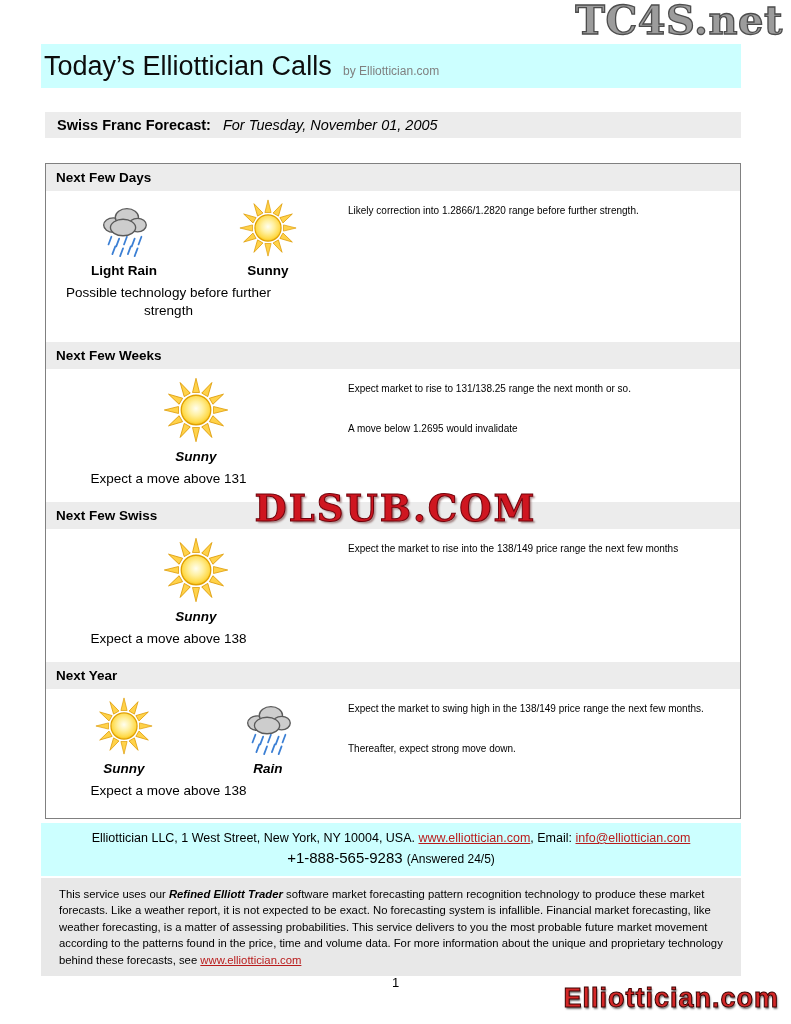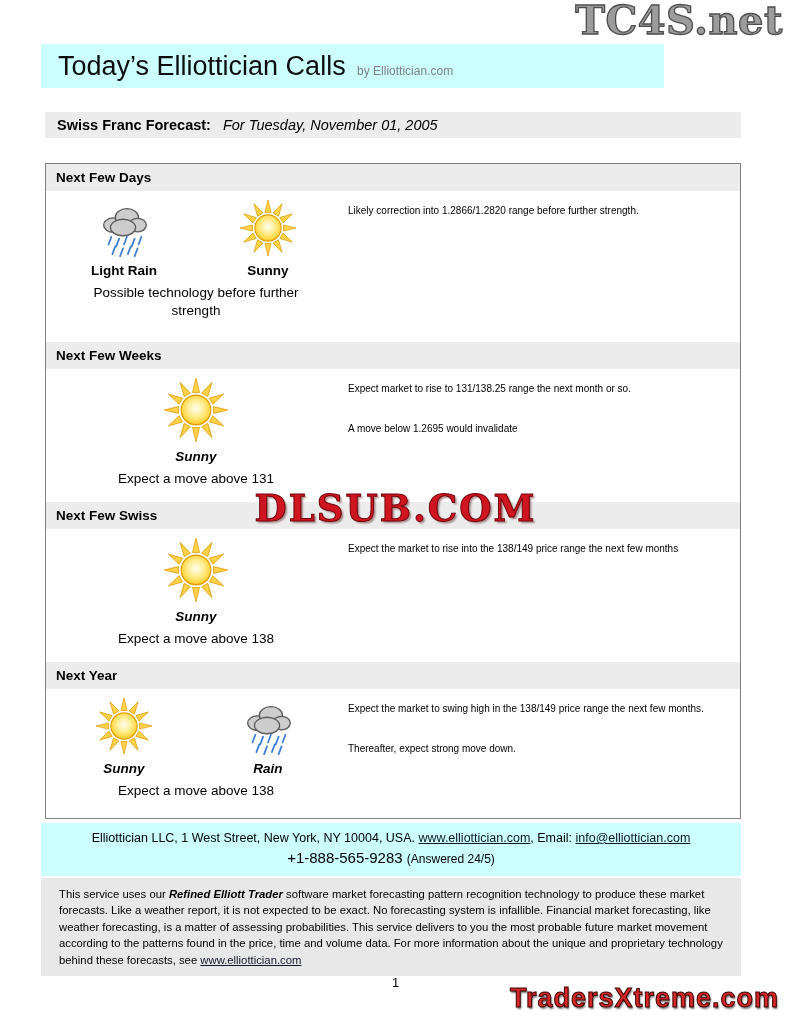--- a/index.html
+++ b/index.html
@@ -9,56 +9,56 @@
   
   .wm-top{position:absolute;top:-4px;right:8px;font-family:"DejaVu Serif",serif;font-weight:bold;
           font-size:40px;color:#9c9c9c;-webkit-text-stroke:1.3px #4d4d4d;letter-spacing:0.5px;z-index:6;}
   .wm-mid{position:absolute;top:486px;left:50%;transform:translateX(-50%);font-family:"DejaVu Serif",serif;
           font-weight:bold;font-size:37px;color:#cf1620;-webkit-text-stroke:1px #70000a;letter-spacing:2px;
           text-shadow:2px 2px 2px rgba(70,0,0,.45);z-index:5;white-space:nowrap;}
   .wm-bottom{position:absolute;top:983px;right:12px;font-weight:bold;font-size:27px;color:#d42828;
           -webkit-text-stroke:1px #3a0000;text-shadow:1px 2px 2px rgba(0,0,0,.55);letter-spacing:1px;z-index:6;white-space:nowrap;}
 
   
-  .header-bar{position:absolute;top:44px;left:41px;width:623px;height:44px;background:#ccffff;
-          box-sizing:border-box;padding-left:17px;line-height:44px;white-space:nowrap;}
+  .header-bar{position:absolute;top:44px;left:41px;width:700px;height:44px;background:#ccffff;
+          box-sizing:border-box;padding-left:3px;line-height:44px;white-space:nowrap;}
   .header-title{font-size:27px;color:#0d0d0d;}
   .header-byline{font-size:12px;color:#808080;margin-left:7px;}
 
   
   .forecast-bar{position:absolute;top:112px;left:45px;width:696px;height:26px;background:#ececec;
           box-sizing:border-box;display:flex;align-items:center;padding-left:12px;font-size:14.5px;}
   .fb-label{font-weight:bold;}
   .fb-date{font-style:italic;margin-left:12px;}
 
   
   .main-box{position:absolute;top:163px;left:45px;width:696px;height:656px;border:1px solid #808080;
           box-sizing:border-box;background:#fff;}
   .section-header{height:27px;background:#ececec;font-weight:bold;font-size:13.5px;line-height:27px;
           padding-left:10px;box-sizing:border-box;}
   .section-body{display:flex;box-sizing:border-box;overflow:hidden;}
   .sb-1{height:151px;} .sb-2{height:133px;} .sb-3{height:133px;} .sb-4{height:127px;}
-  .body-left{flex:0 0 300px;width:300px;display:flex;flex-direction:column;align-items:center;
+  .body-left{flex:0 0 300px;width:300px;display:flex;flex-direction:column;
           padding-top:6px;box-sizing:border-box;}
   .icons-row{display:flex;justify-content:center;gap:26px;}
   .icon-block{display:flex;flex-direction:column;align-items:center;width:118px;}
   .wicon{width:74px;height:62px;}
   .wicon-lg{width:70px;height:70px;}
   .icon-label{font-weight:bold;font-size:13.5px;margin-top:4px;}
   .labels-italic .icon-label{font-style:italic;}
   .caption{font-size:13.5px;margin-top:6px;text-align:center;max-width:245px;line-height:1.3;}
   .body-right{flex:1;padding:12px 9px 0 2px;font-size:10px;line-height:1.5;text-align:justify;box-sizing:border-box;}
   .body-right p{margin:0 0 25px 0;}
 
   
   .footer-cyan{position:absolute;top:823px;left:41px;width:700px;height:53px;background:#ccffff;
           box-sizing:border-box;text-align:center;padding-top:8px;font-size:12.5px;}
   .phone-line{margin-top:4px;font-size:15px;}
   .phone-note{font-size:12px;}
-  a.link{color:#0f172a;text-decoration:underline;cursor:pointer;}
+  a.link{color:#b91c1c;text-decoration:underline;cursor:pointer;}
 
   
   .disclaimer{position:absolute;top:878px;left:41px;width:700px;min-height:94px;background:#e8e8e8;
           box-sizing:border-box;padding:8px 18px;font-size:11.3px;line-height:1.45;text-align:left;}
   .ret{font-weight:bold;font-style:italic;}
 
   .page-num{position:absolute;top:975px;left:0;width:791px;text-align:center;font-size:13px;}
 </style>
 </head>
 <body>
@@ -233,15 +233,15 @@
       <span class="phone-note">(Answered 24/5)</span>
     </div>
   </div>
 
   <div class="disclaimer">
     <span>This service uses our </span><span class="ret">Refined Elliott Trader</span><span> software market forecasting pattern recognition technology to produce these market forecasts. Like a weather report, it is not expected to be exact. No forecasting system is infallible. Financial market forecasting, like weather forecasting, is a matter of assessing probabilities. This service delivers to you the most probable future market movement according to the patterns found in the price, time and volume data. For more information about the unique and proprietary technology behind these forecasts, see </span><a class="link">www.elliottician.com</a>
   </div>
 
   <div class="page-num">1</div>
 
-  <div class="wm-bottom">TradersXtreme.com</div>
+  <div class="wm-bottom">Elliottician.com</div>
 
 </div>
 
 </body></html>

